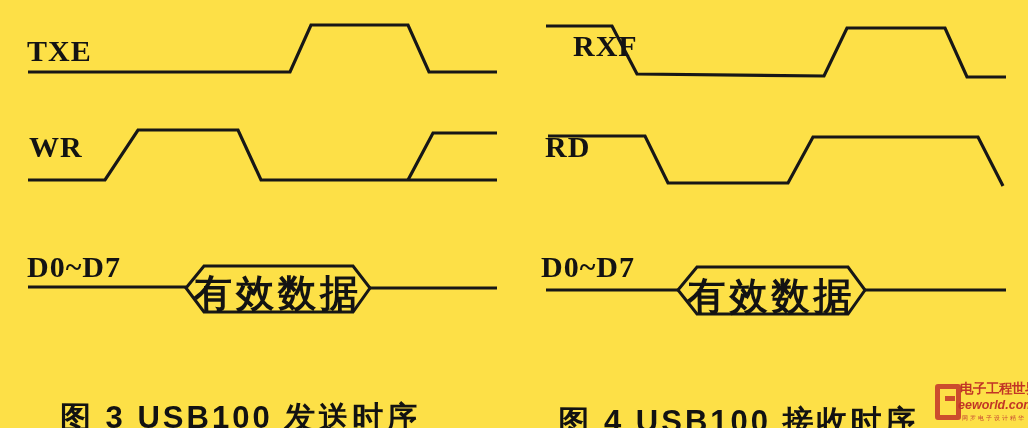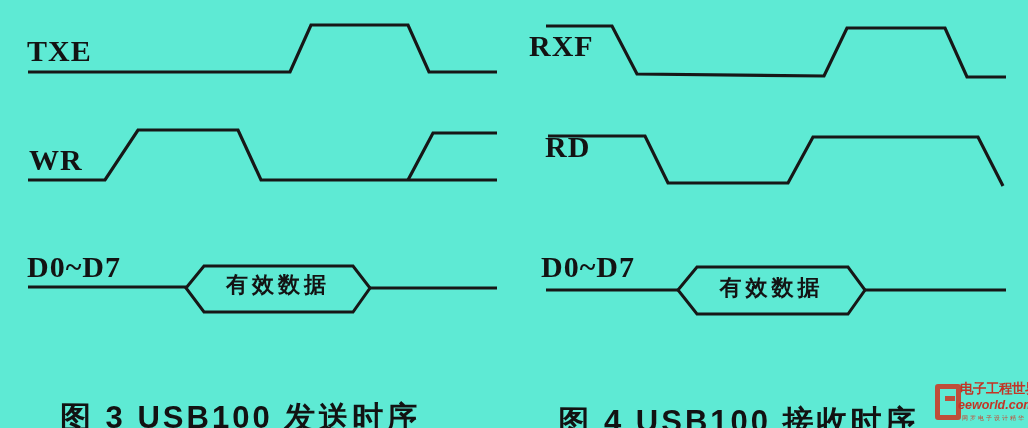--- a/index.html
+++ b/index.html
@@ -1,38 +1,38 @@
 <!DOCTYPE html>
 <html><head>
 <meta charset="utf-8">
 <style>
   html,body{margin:0;padding:0;}
   body{background:#e8e8e8;font-family:"Liberation Sans",sans-serif;}
   #page{
     position:relative;
     width:1028px;height:428px;
-    background:#5eead4;
+    background:#fde047;
     overflow:hidden;
   }
   #wave-svg{position:absolute;left:0;top:0;width:1028px;height:428px;}
   .sig-label{
     position:absolute;
     font-family:"Liberation Serif","DejaVu Serif",serif;
     font-weight:700;
     font-size:30px;
     color:#131313;
     letter-spacing:1px;
     white-space:nowrap;
     line-height:1;
   }
   .bus-text{
     position:absolute;
     font-family:"Liberation Serif","DejaVu Serif",serif;
     font-weight:700;
-    font-size:22px;
+    font-size:38px;
     color:#131313;
     text-align:center;
     letter-spacing:4px;
     line-height:1;
     white-space:nowrap;
   }
   .caption{
     position:absolute;
     font-family:"Liberation Sans","DejaVu Sans",sans-serif;
     font-weight:700;
@@ -109,28 +109,28 @@
       <polyline points="370,288 497,288" fill="none" stroke="#171717" stroke-width="3.2" stroke-linejoin="miter" stroke-linecap="butt"></polyline>
       <polyline points="546,26 612,26 637,74 824,76 847,28 945,28 967,77 1006,77" fill="none" stroke="#171717" stroke-width="3.2" stroke-linejoin="miter" stroke-linecap="butt"></polyline>
       <polyline points="548,136 645,136 668,183 788,183 813,137 978,137 1003,186" fill="none" stroke="#171717" stroke-width="3.2" stroke-linejoin="miter" stroke-linecap="butt"></polyline>
       <polyline points="546,290 678,290" fill="none" stroke="#171717" stroke-width="3.2" stroke-linejoin="miter" stroke-linecap="butt"></polyline>
       <polygon points="678,290 697,267 848,267 865,290 848,314 697,314" fill="none" stroke="#171717" stroke-width="3" stroke-linejoin="miter" stroke-linecap="butt"></polygon>
       <polyline points="865,290 1006,290" fill="none" stroke="#171717" stroke-width="3.2" stroke-linejoin="miter" stroke-linecap="butt"></polyline>
     </svg>
 
   <div>
     <div class="sig-label" style="left:27px;top:36px;">TXE</div>
-    <div class="sig-label" style="left:29px;top:145px;">WR</div>
+    <div class="sig-label" style="left:29px;top:132px;">WR</div>
     <div class="sig-label" style="left:27px;top:252px;">D0~D7</div>
     <div class="bus-text" style="left:186px;top:274px;width:184px;">有效数据</div>
     <div class="caption" style="left:60px;top:378px;width:340px;">图 3  USB100 发送时序</div>
   </div>
 
   <div>
-    <div class="sig-label" style="left:529px;top:31px;">RXF</div>
+    <div class="sig-label" style="left:573px;top:31px;">RXF</div>
     <div class="sig-label" style="left:545px;top:132px;">RD</div>
     <div class="sig-label" style="left:541px;top:252px;">D0~D7</div>
     <div class="bus-text" style="left:678px;top:277px;width:187px;">有效数据</div>
     <div class="caption" style="left:546px;top:382px;width:385px;">图 4  USB100 接收时序</div>
   </div>
 
   <div class="watermark">
     <div class="wm-logo"></div>
     <div class="wm-logo-notch"></div>
     <div class="wm-site">电子工程世界</div>

